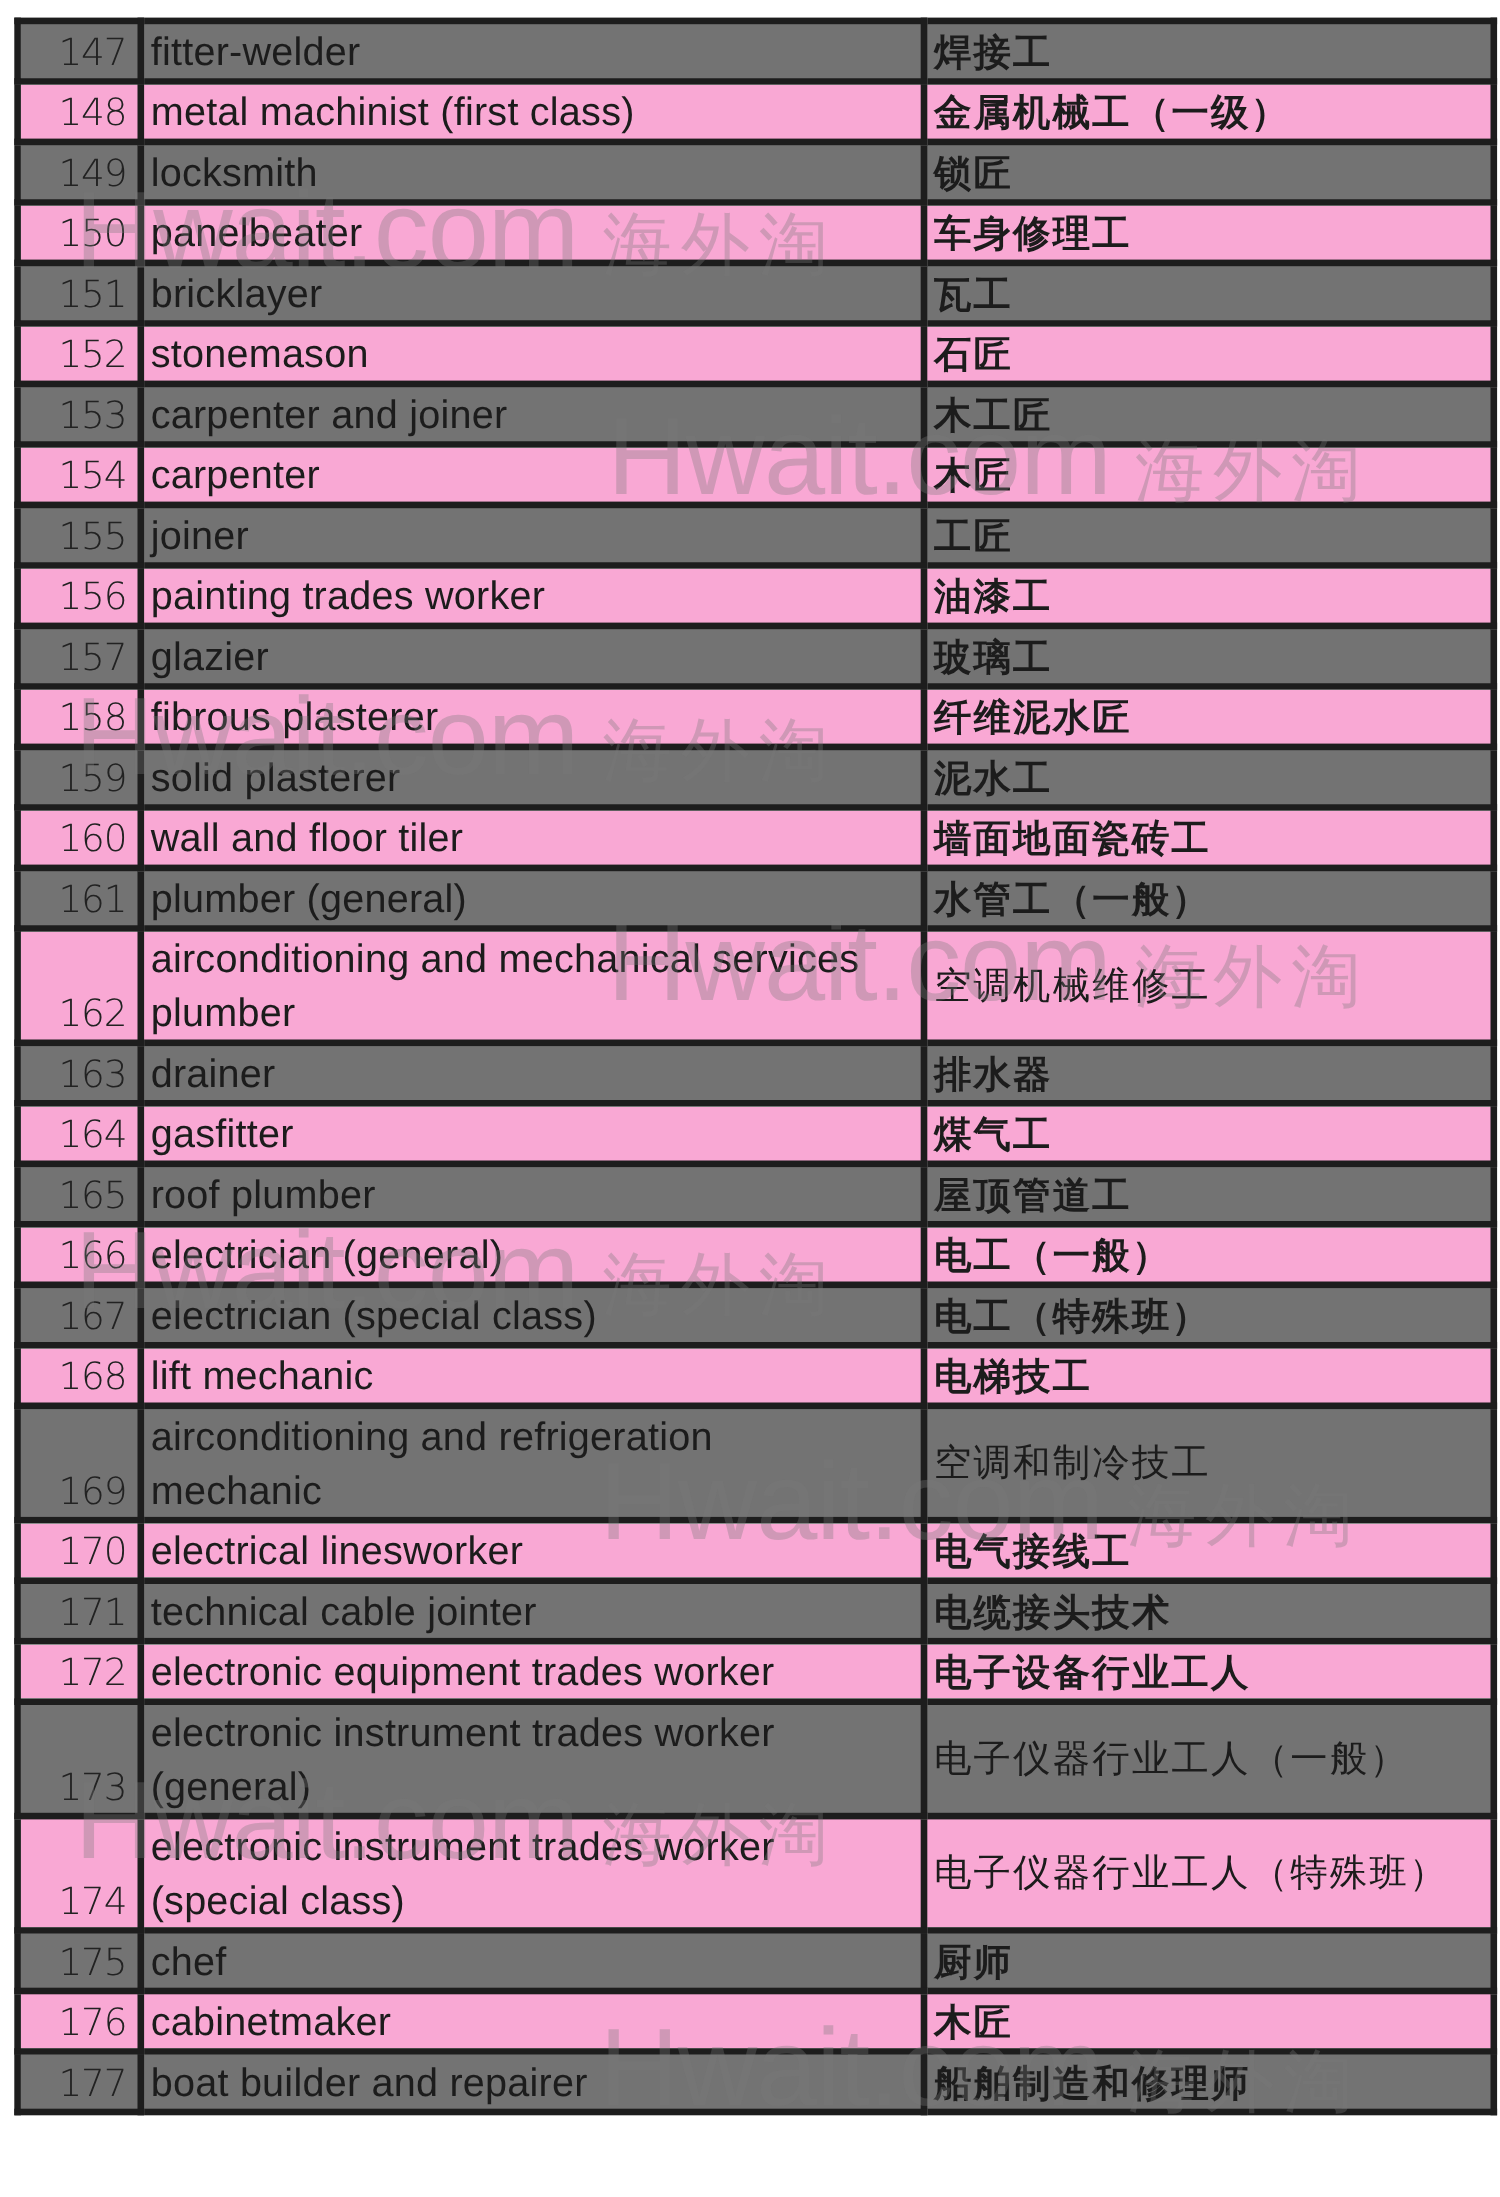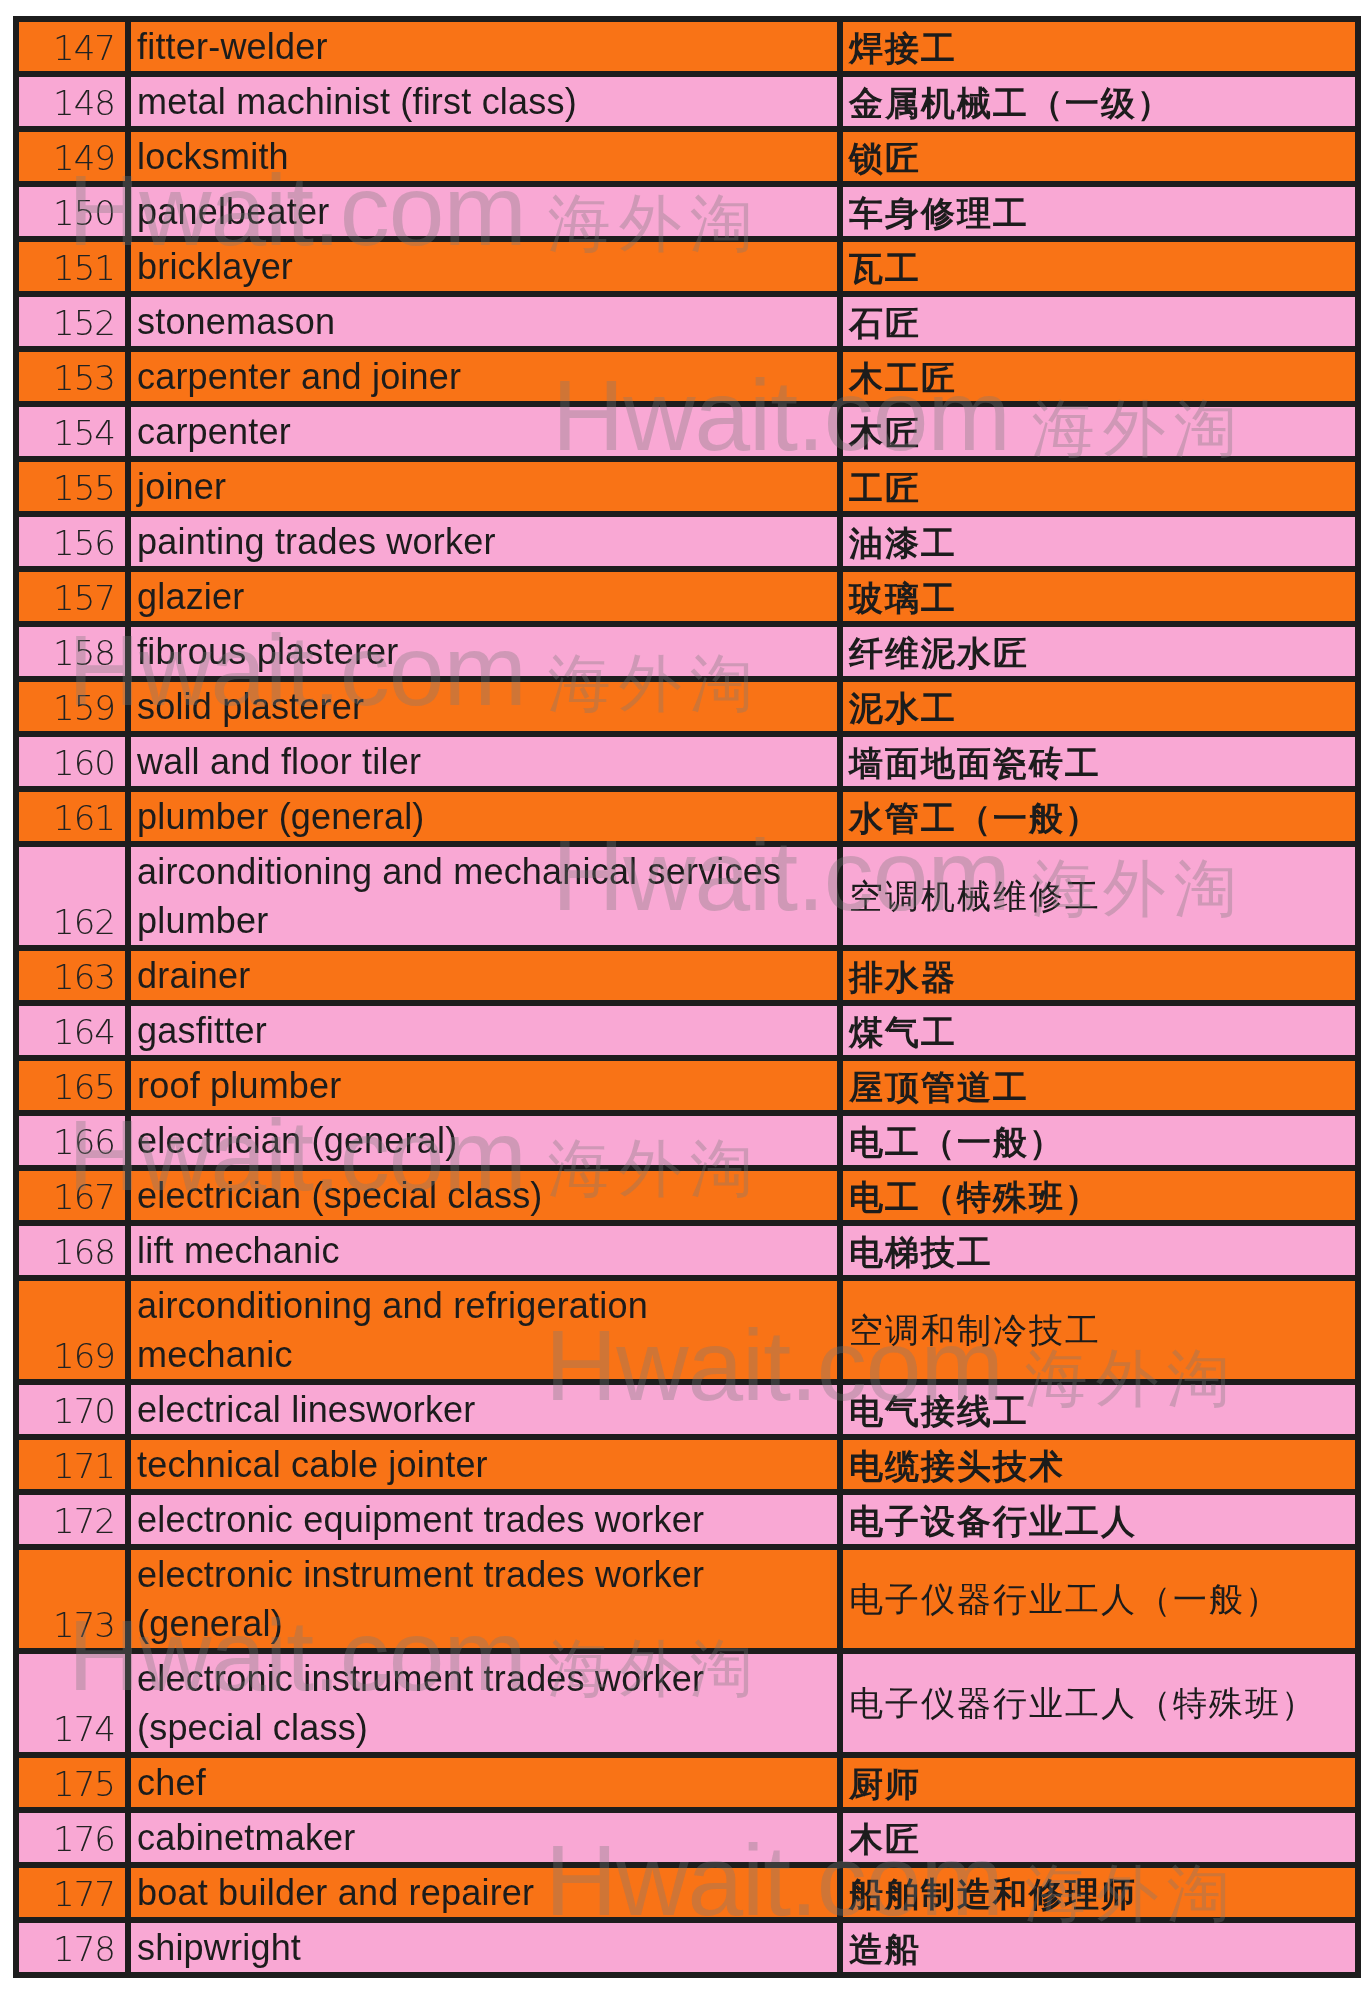--- a/index.html
+++ b/index.html
@@ -30,21 +30,21 @@
   table.occ td {
     border: 6px solid #1d1d1d;
     padding: 0;
     overflow: hidden;
     white-space: nowrap;
     font-size: 36px;
     line-height: 46px;
   }
   table.occ tr.single td { height: 46px; }
   table.occ tr.double td { height: 98px; }
-  table.occ tr.blue td { background: #f97316; }
+  table.occ tr.blue td { background: #737373; }
   table.occ tr.white td { background: #f9a8d4; }
   td.num {
     width: 96px;
     text-align: right;
     vertical-align: bottom;
     padding-right: 10px !important;
     font-family: "DejaVu Sans", sans-serif;
     font-weight: 200;
     font-size: 34px !important;
     letter-spacing: -1px;
@@ -306,27 +306,20 @@
           </td>
           <td class="zh">木匠</td>
         </tr>
         <tr class="single blue">
           <td class="num">177</td>
           <td class="en">
             <span class="line">boat builder and repairer</span>
           </td>
           <td class="zh">船舶制造和修理师</td>
         </tr>
-        <tr class="single white">
-          <td class="num">178</td>
-          <td class="en">
-            <span class="line">shipwright</span>
-          </td>
-          <td class="zh">造船</td>
-        </tr>
       </tbody>
   </table>
 </div>
 
 <div class="watermark" style="left:68px; top:160px;">
   <span>Hwait.com</span><span class="wm-cn">海外淘</span>
 </div>
 <div class="watermark" style="left:552px; top:365px;">
   <span>Hwait.com</span><span class="wm-cn">海外淘</span>
 </div>

